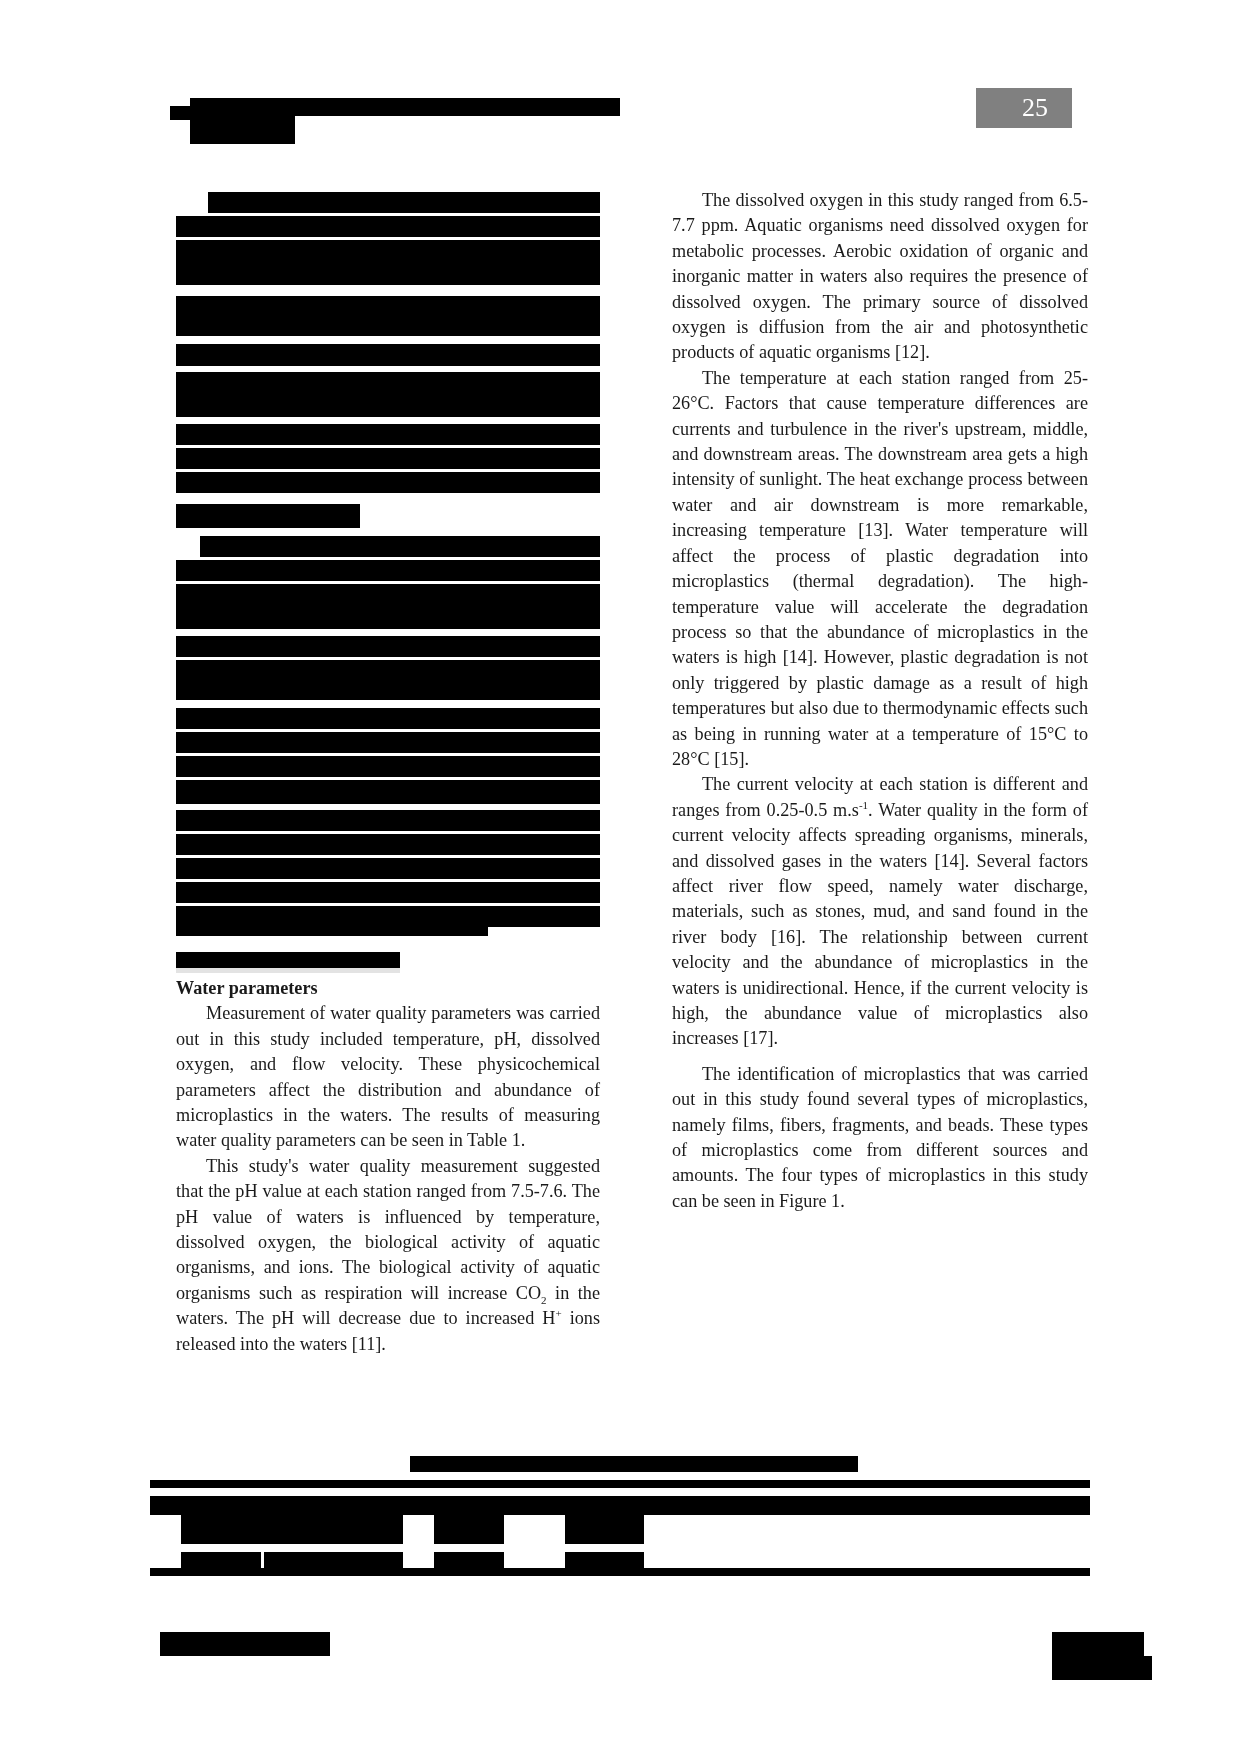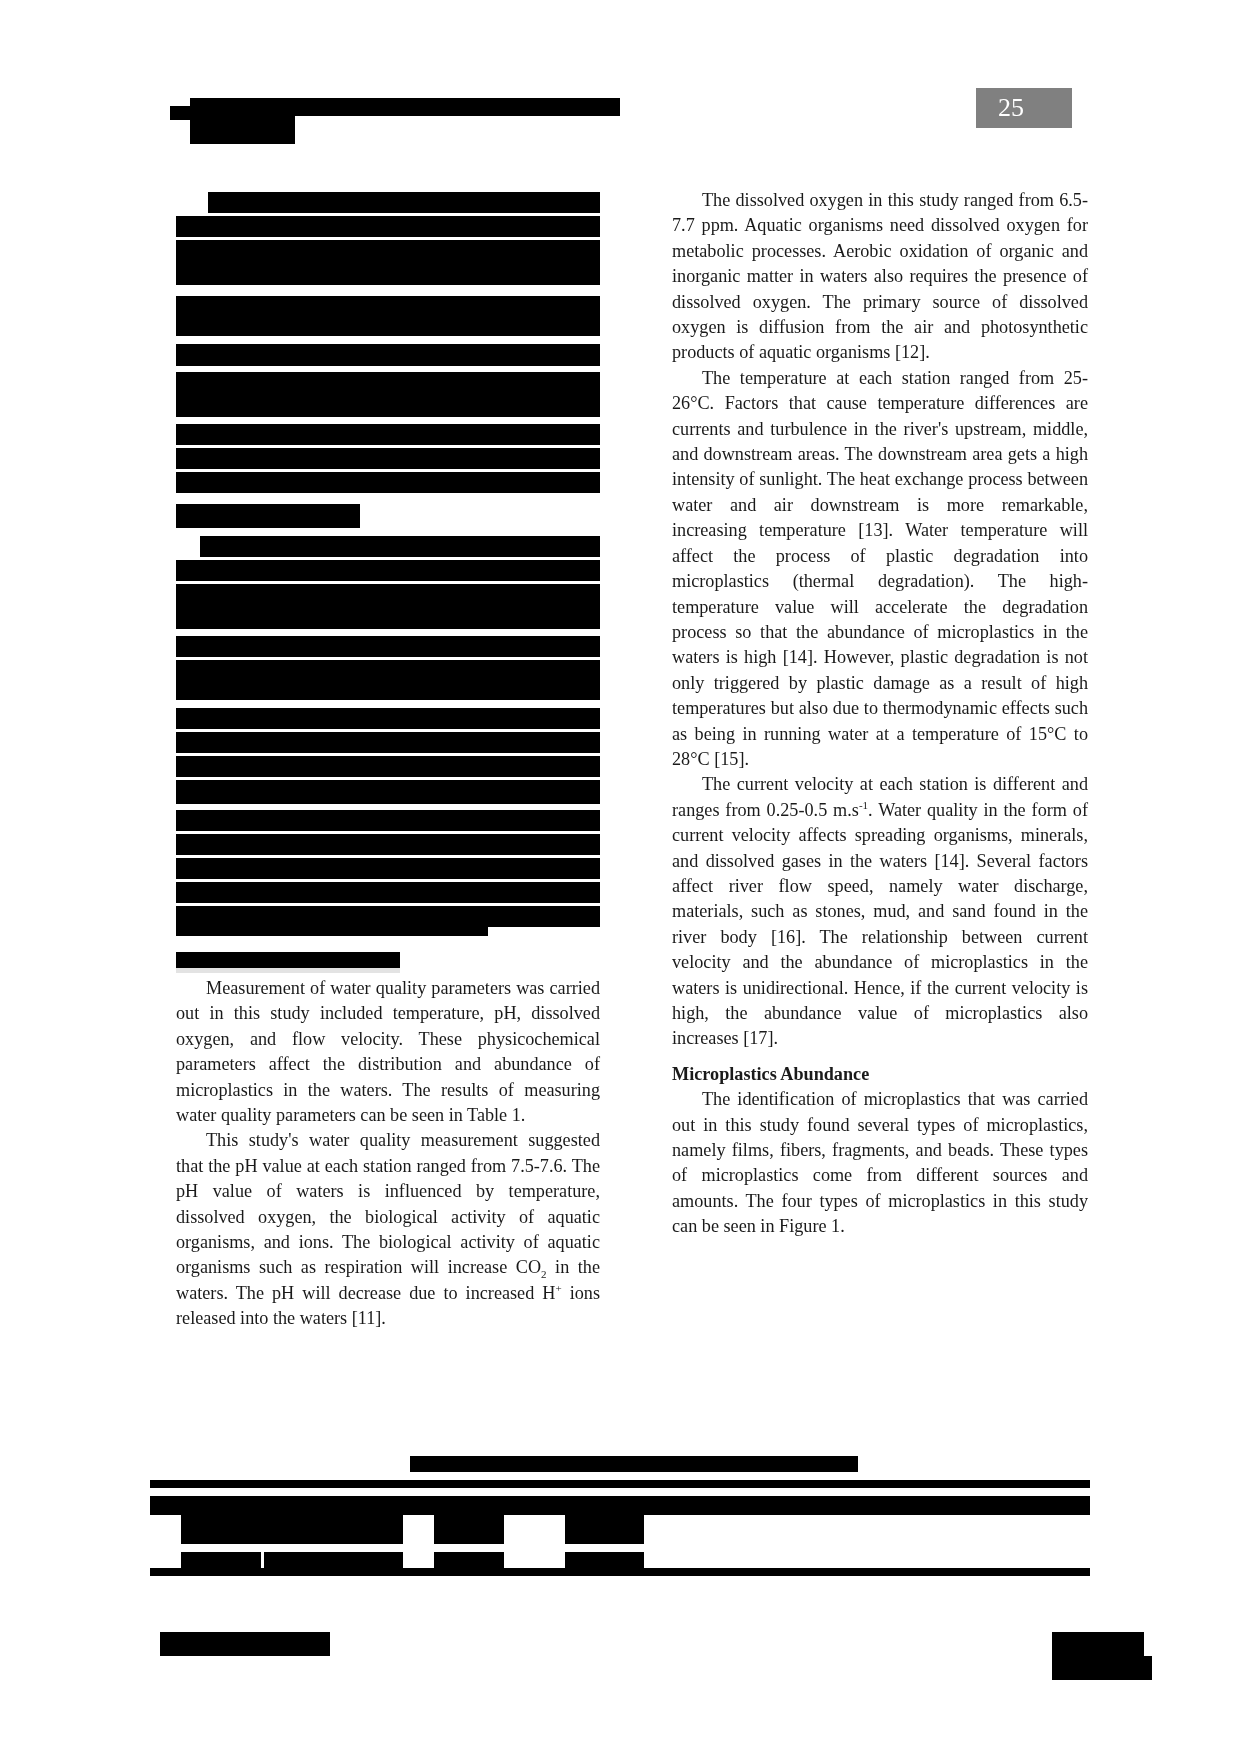--- a/index.html
+++ b/index.html
@@ -1,21 +1,21 @@
 <!DOCTYPE html>
 <html><head>
 <meta charset="utf-8">
 <style>
   html, body { margin: 0; padding: 0; background: #ffffff; }
   body { width: 1240px; height: 1754px; position: relative; overflow: hidden;
          font-family: "Liberation Sans", "DejaVu Sans", sans-serif; color: #1a1a1a; }
   .redact { background: #000; position: absolute; }
   .pageno { position: absolute; left: 976px; top: 88px; width: 96px; height: 40px; background: #808080;
             color: #fff; font-family: "Liberation Serif", "DejaVu Serif", serif; font-size: 26px;
-            line-height: 40px; box-sizing: border-box; padding-left: 22px; }
+            line-height: 40px; box-sizing: border-box; padding-left: 22px; text-align: center; }
   .col { position: absolute; font-size: 18.2px; line-height: 25.4px; text-align: justify;
          font-family: Liberation Serif, serif; }
   .col p { margin: 0; text-indent: 30px; }
   .col h3 { margin: 0; font-size: 18.2px; font-weight: bold; line-height: 25.4px; text-indent: 0; }
   .left { left: 176px; width: 424px; }
   .right { left: 672px; width: 416px; top: 188px; }
   .gap { height: 10px; }
   sub, sup { font-size: 11px; line-height: 0; }
   .redline { position: absolute; background: #000; height: 21px; }
   .faint { position: absolute; background: #e3e3e3; height: 5px; }
@@ -54,30 +54,30 @@
   <div class="redline" style="left:176px;top:834px;width:424px;"></div>
   <div class="redline" style="left:176px;top:858px;width:424px;"></div>
   <div class="redline" style="left:176px;top:882px;width:424px;"></div>
   <div class="redline" style="left:176px;top:906px;width:424px;"></div>
   <div class="redline" style="left:176px;top:920px;width:312px;height:16px;"></div>
 </div>
 <div class="redline" style="left:176px;top:952px;width:224px;height:16px;"></div>
 <div class="faint" style="left:176px;top:968px;width:224px;"></div>
 
 <div class="col left" style="top:976px;">
+  <h3>Water parameters</h3>
   <p>Measurement of water quality parameters was carried out in this study included temperature, pH, dissolved oxygen, and flow velocity. These physicochemical parameters affect the distribution and abundance of microplastics in the waters. The results of measuring water quality parameters can be seen in Table 1.</p>
   <p><span>This study's water quality measurement suggested that the pH value at each station ranged from 7.5-7.6. The pH value of waters is influenced by temperature, dissolved oxygen, the biological activity of aquatic organisms, and ions. The biological activity of aquatic organisms such as respiration will increase CO</span><sub>2</sub><span> in the waters. The pH will decrease due to increased H</span><sup>+</sup><span> ions released into the waters [11].</span></p>
 </div>
 
 <div class="col right">
   <p>The dissolved oxygen in this study ranged from 6.5-7.7 ppm. Aquatic organisms need dissolved oxygen for metabolic processes. Aerobic oxidation of organic and inorganic matter in waters also requires the presence of dissolved oxygen. The primary source of dissolved oxygen is diffusion from the air and photosynthetic products of aquatic organisms [12].</p>
   <p>The temperature at each station ranged from 25-26°C. Factors that cause temperature differences are currents and turbulence in the river's upstream, middle, and downstream areas. The downstream area gets a high intensity of sunlight. The heat exchange process between water and air downstream is more remarkable, increasing temperature [13]. Water temperature will affect the process of plastic degradation into microplastics (thermal degradation). The high-temperature value will accelerate the degradation process so that the abundance of microplastics in the waters is high [14]. However, plastic degradation is not only triggered by plastic damage as a result of high temperatures but also due to thermodynamic effects such as being in running water at a temperature of 15°C to 28°C [15].</p>
   <p><span>The current velocity at each station is different and ranges from 0.25-0.5 m.s</span><sup>-1</sup><span>. Water quality in the form of current velocity affects spreading organisms, minerals, and dissolved gases in the waters [14]. Several factors affect river flow speed, namely water discharge, materials, such as stones, mud, and sand found in the river body [16]. The relationship between current velocity and the abundance of microplastics in the waters is unidirectional. Hence, if the current velocity is high, the abundance value of microplastics also increases [17].</span></p>
   <div class="gap"></div>
-  <h3>Microplastics Abundance</h3>
   <p>The identification of microplastics that was carried out in this study found several types of microplastics, namely films, fibers, fragments, and beads. These types of microplastics come from different sources and amounts. The four types of microplastics in this study can be seen in Figure 1.</p>
 </div>
 
 <div>
   <div class="redact" style="left:410px;top:1456px;width:448px;height:16px;"></div>
   <div class="redact" style="left:150px;top:1480px;width:940px;height:8px;"></div>
   <div class="redact" style="left:150px;top:1496px;width:940px;height:16px;"></div>
   <div class="redact" style="left:210px;top:1488px;width:890px;height:8px;opacity:0;"></div>
   <div class="redact" style="left:150px;top:1505px;width:940px;height:10px;"></div>
   <div class="redact" style="left:181px;top:1512px;width:80px;height:32px;"></div>

